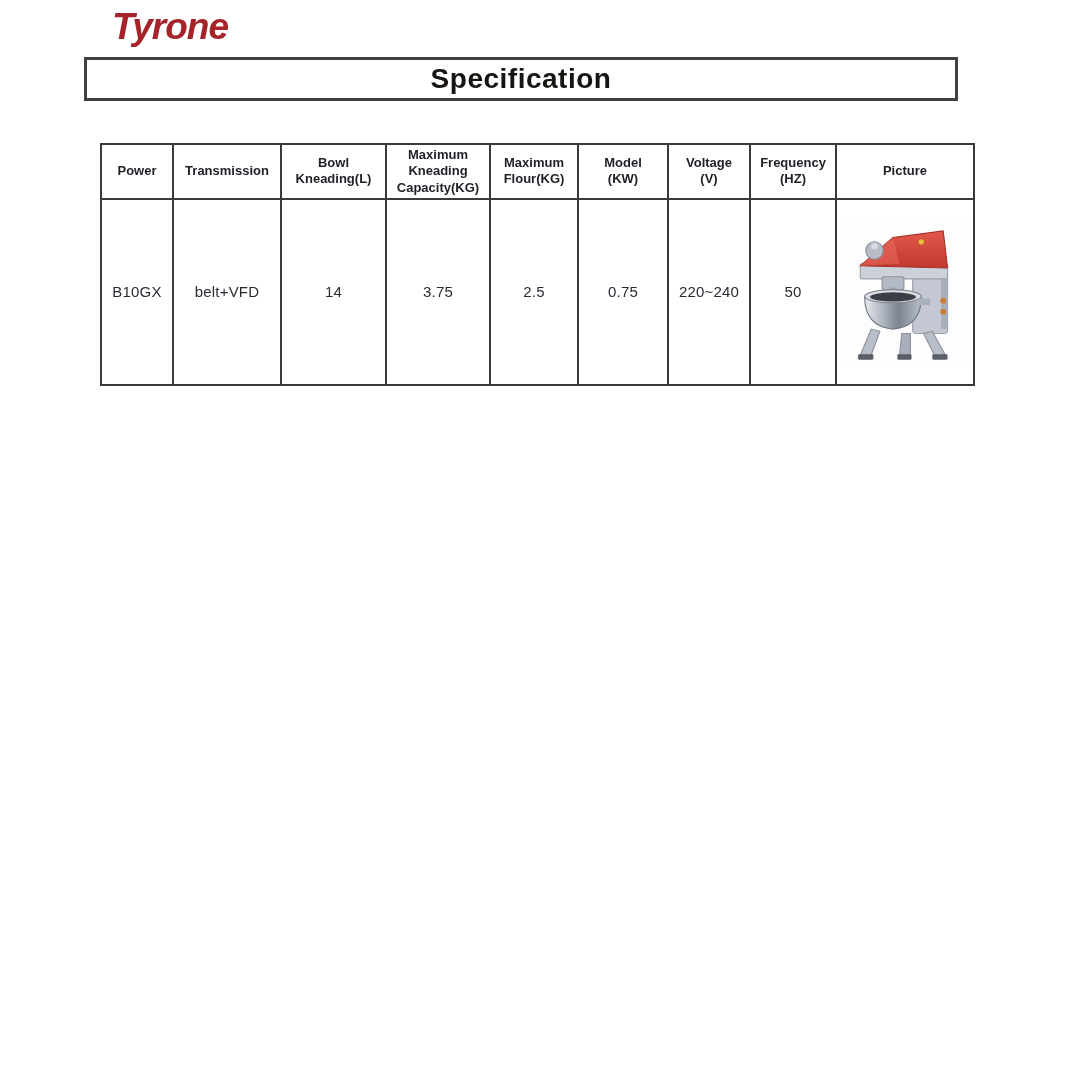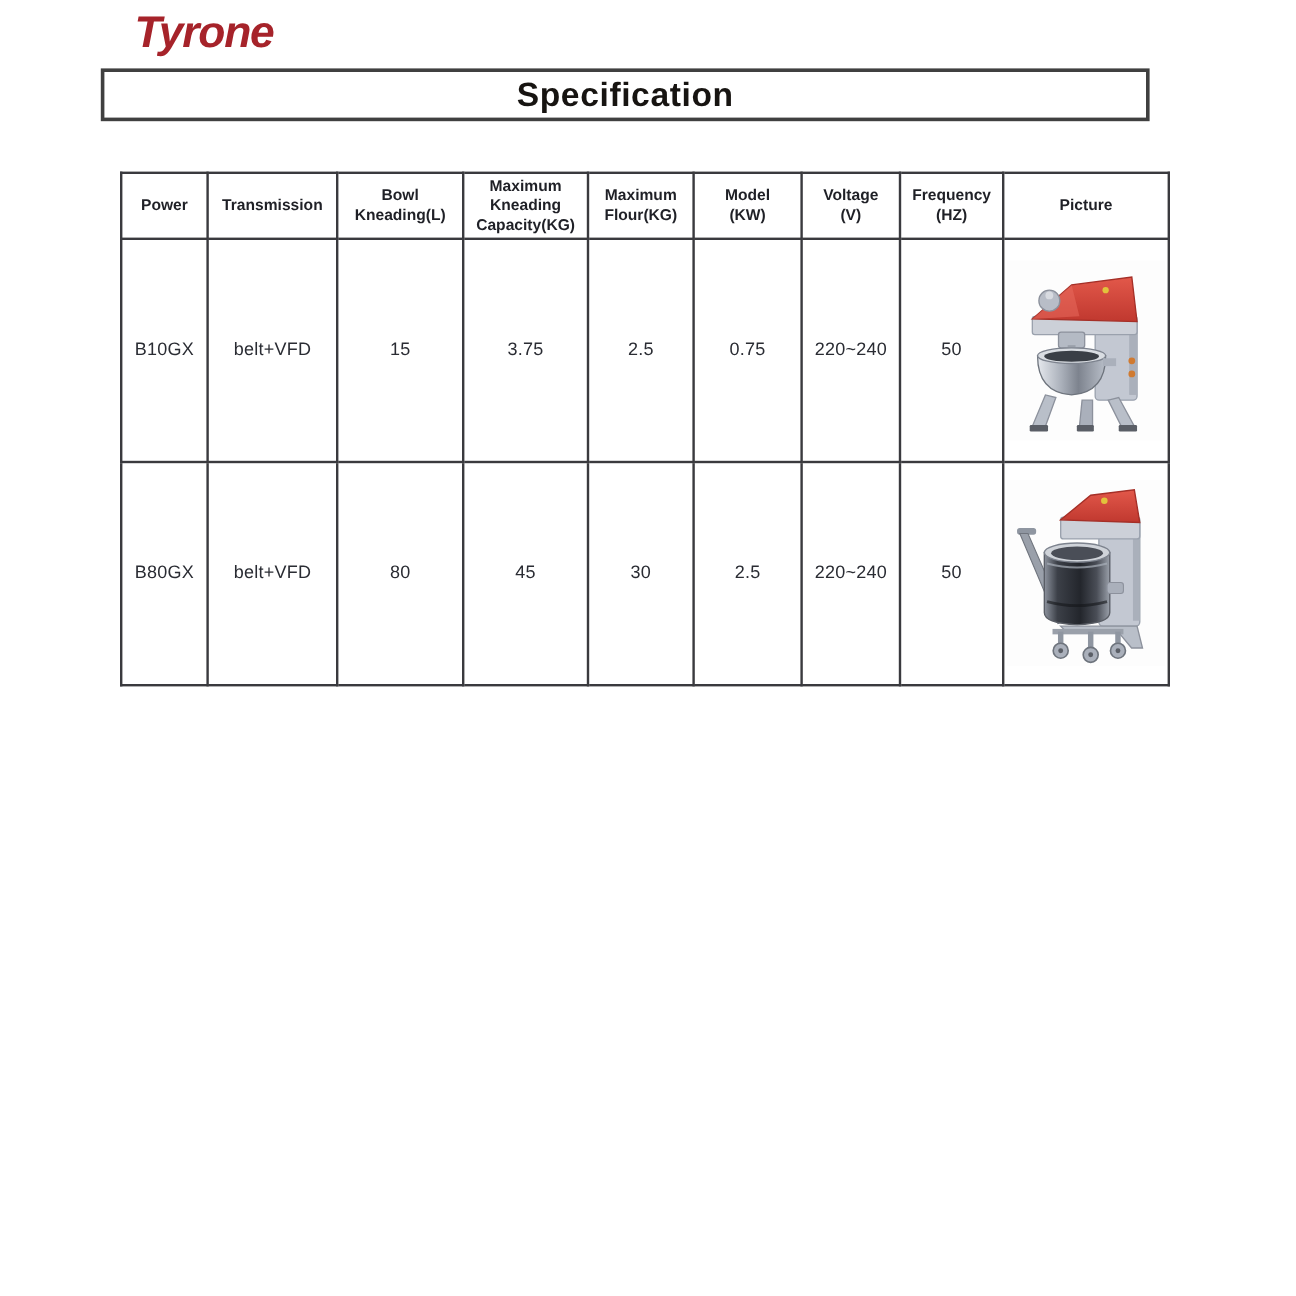--- a/index.html
+++ b/index.html
@@ -189,46 +189,29 @@
 (V)</th>
         <th class="hdr">Frequency
 (HZ)</th>
         <th class="hdr">Picture</th>
       </tr>
     </thead>
     <tbody>
       <tr>
         <td class="val">B10GX</td>
         <td class="val">belt+VFD</td>
-        <td class="val">15</td>
+        <td class="val">14</td>
         <td class="val">3.75</td>
         <td class="val">2.5</td>
         <td class="val">0.75</td>
         <td class="val">220~240</td>
         <td class="val">50</td>
         <td class="pic">
             <div class="pic-wrap" aria-label="bench-planetary-mixer-image">
           <svg width="120" height="150" viewBox="0 0 110 132">
                 <use href="#bench-mixer"></use>
               </svg>
         </div>
           </td>
       </tr>
-      <tr>
-        <td class="val">B80GX</td>
-        <td class="val">belt+VFD</td>
-        <td class="val">80</td>
-        <td class="val">45</td>
-        <td class="val">30</td>
-        <td class="val">2.5</td>
-        <td class="val">220~240</td>
-        <td class="val">50</td>
-        <td class="pic">
-            <div class="pic-wrap" aria-label="floor-planetary-mixer-with-trolley-image">
-          <svg width="125" height="155" viewBox="0 0 110 134">
-                <use href="#floor-mixer"></use>
-              </svg>
-        </div>
-          </td>
-      </tr>
     </tbody>
   </table>
 </div>
 
 </body></html>

